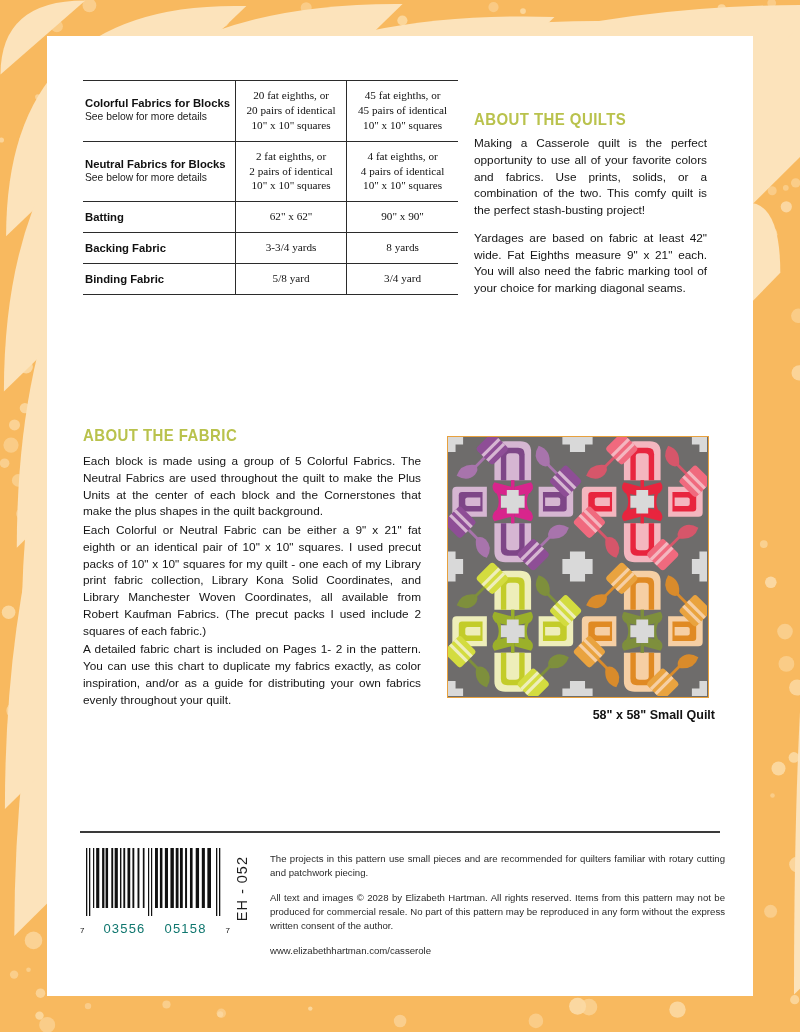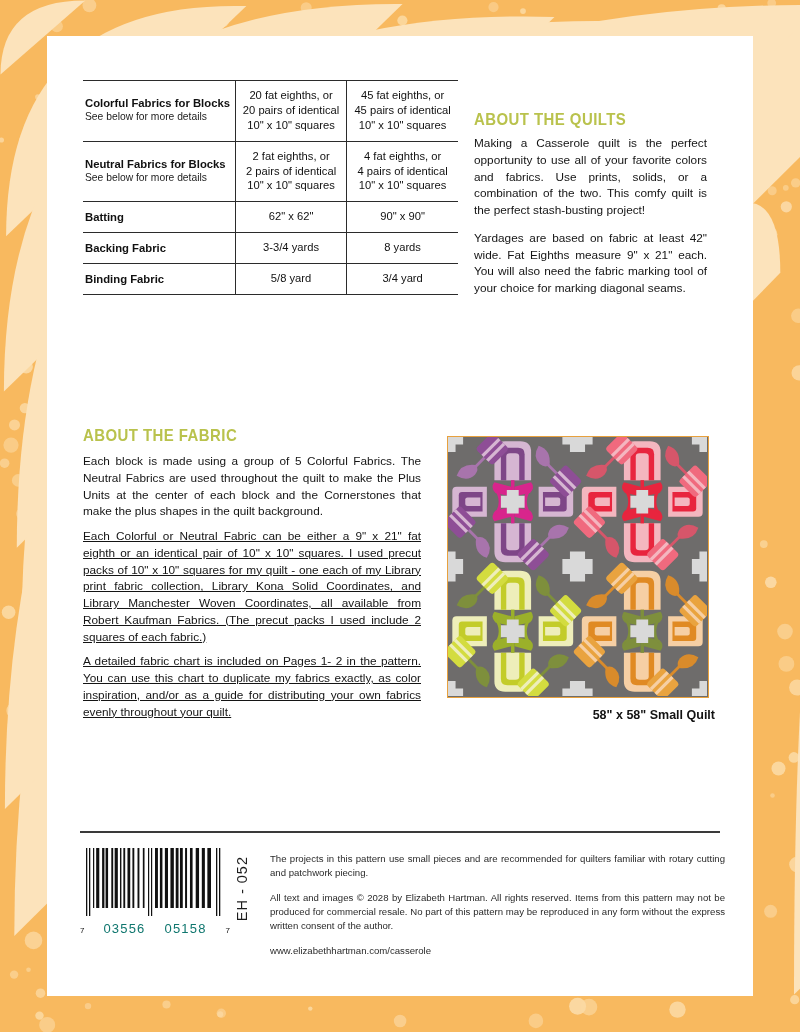--- a/index.html
+++ b/index.html
@@ -65,35 +65,35 @@
   #materials-table tr:last-child td { border-bottom:1.2px solid #2b2b2b; }
   td.mat-label { width:152px; padding-left:2px; padding-right:6px; }
   td.mat-label .lab-main {
     display:block; font-weight:bold; font-size:11.3px; color:#111; line-height:1.25;
   }
   td.mat-label .lab-sub {
     display:block; font-size:10.3px; color:#222; line-height:1.25; margin-top:1px;
   }
   td.mat-val {
     text-align:center; font-size:11.2px; color:#111; line-height:1.33;
-    border-left:1.2px solid #2b2b2b; width:111px;
+    border-left:1.2px solid #2b2b2b; width:111px;font-family:Liberation Serif, serif;
   }
 
   
   #about-quilts { position:absolute; left:427px; top:74px; width:233px; }
   #about-quilts .section-head { font-size:17px; margin-bottom:5px; }
   .body-text {
     font-size:11.8px; line-height:1.42; color:#141414; text-align:justify;
   }
   .body-text p + p { margin-top:11px; }
 
   
   #about-fabric { position:absolute; left:36px; top:390px; width:338px; }
   #about-fabric .section-head { font-size:17px; margin-bottom:7px; }
-  #about-fabric .body-text p + p { margin-top:8px;text-decoration:underline; }
+  #about-fabric .body-text p + p { margin-top:2px; }
 
   
   #quilt-figure { position:absolute; left:400px; top:400px; width:270px; }
   #quilt-image-frame {
     width:262px; height:262px;
     border:1.6px solid #e8a13d;
     background:#6e6c6b;
     position:relative; overflow:hidden;
   }
   #quilt-image-frame svg { display:block; }

